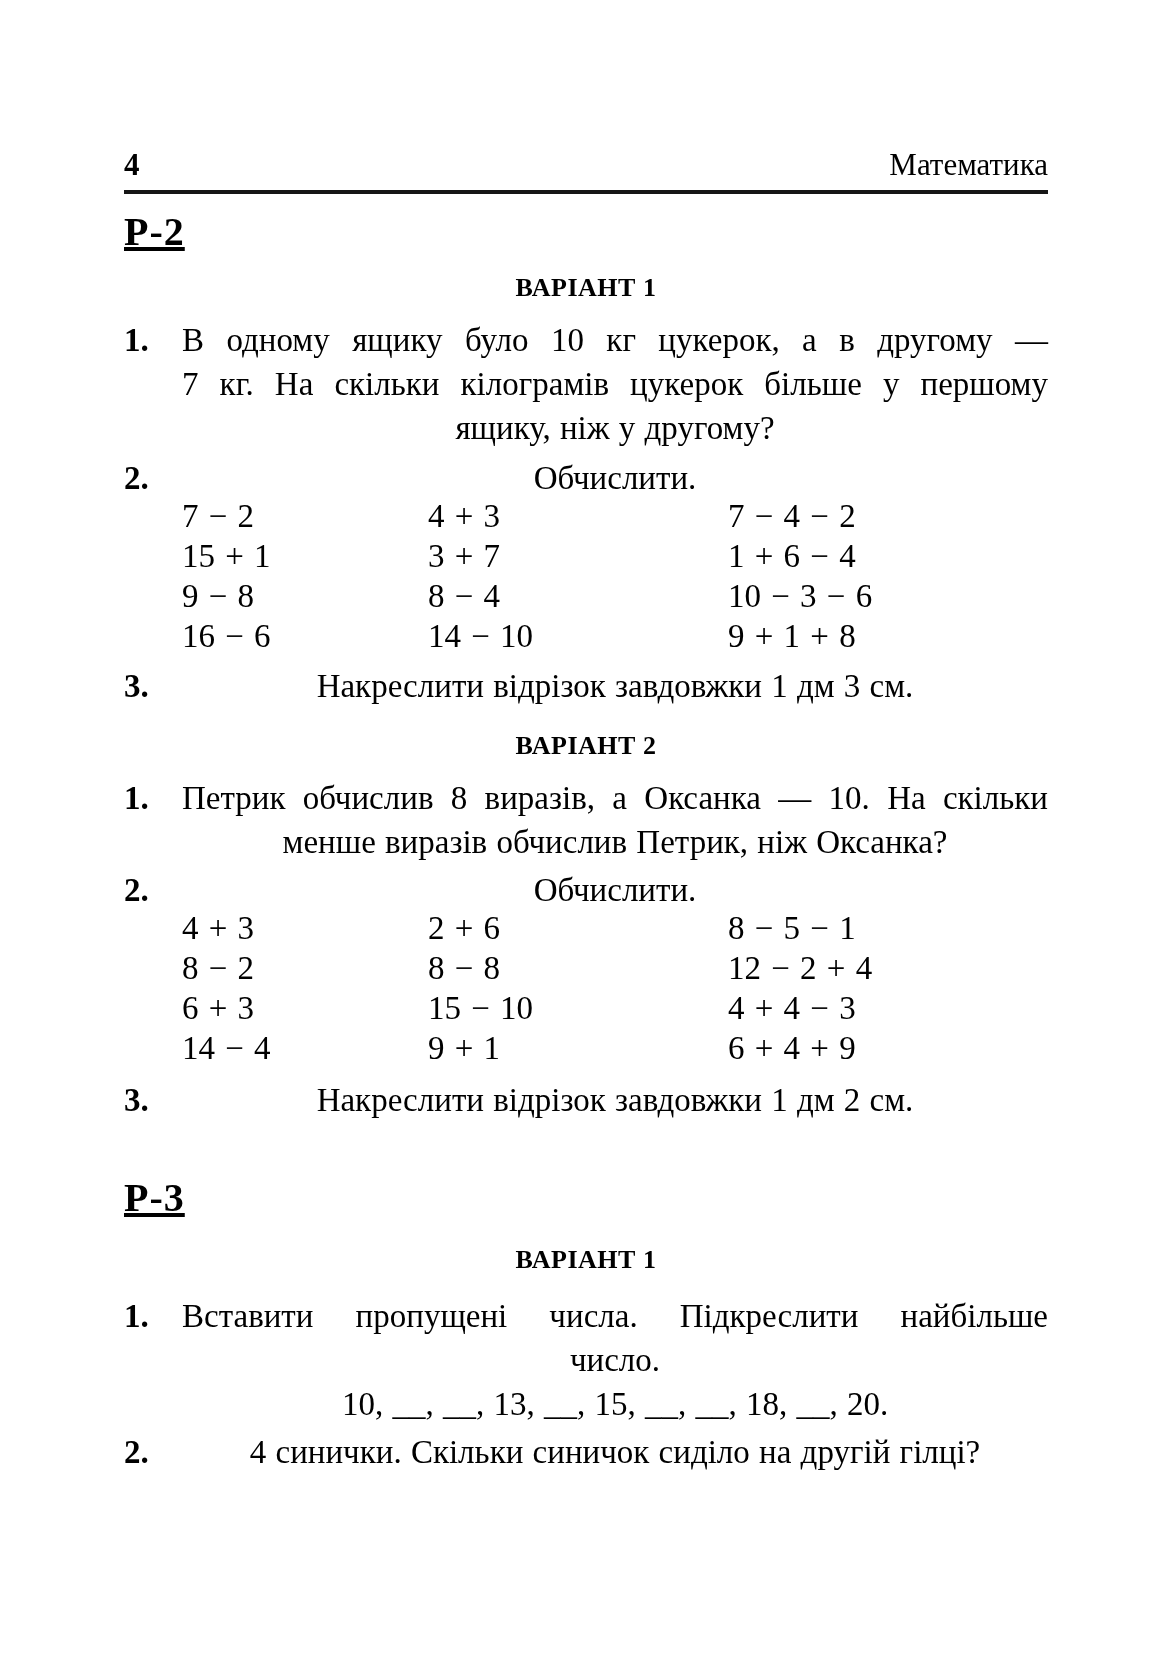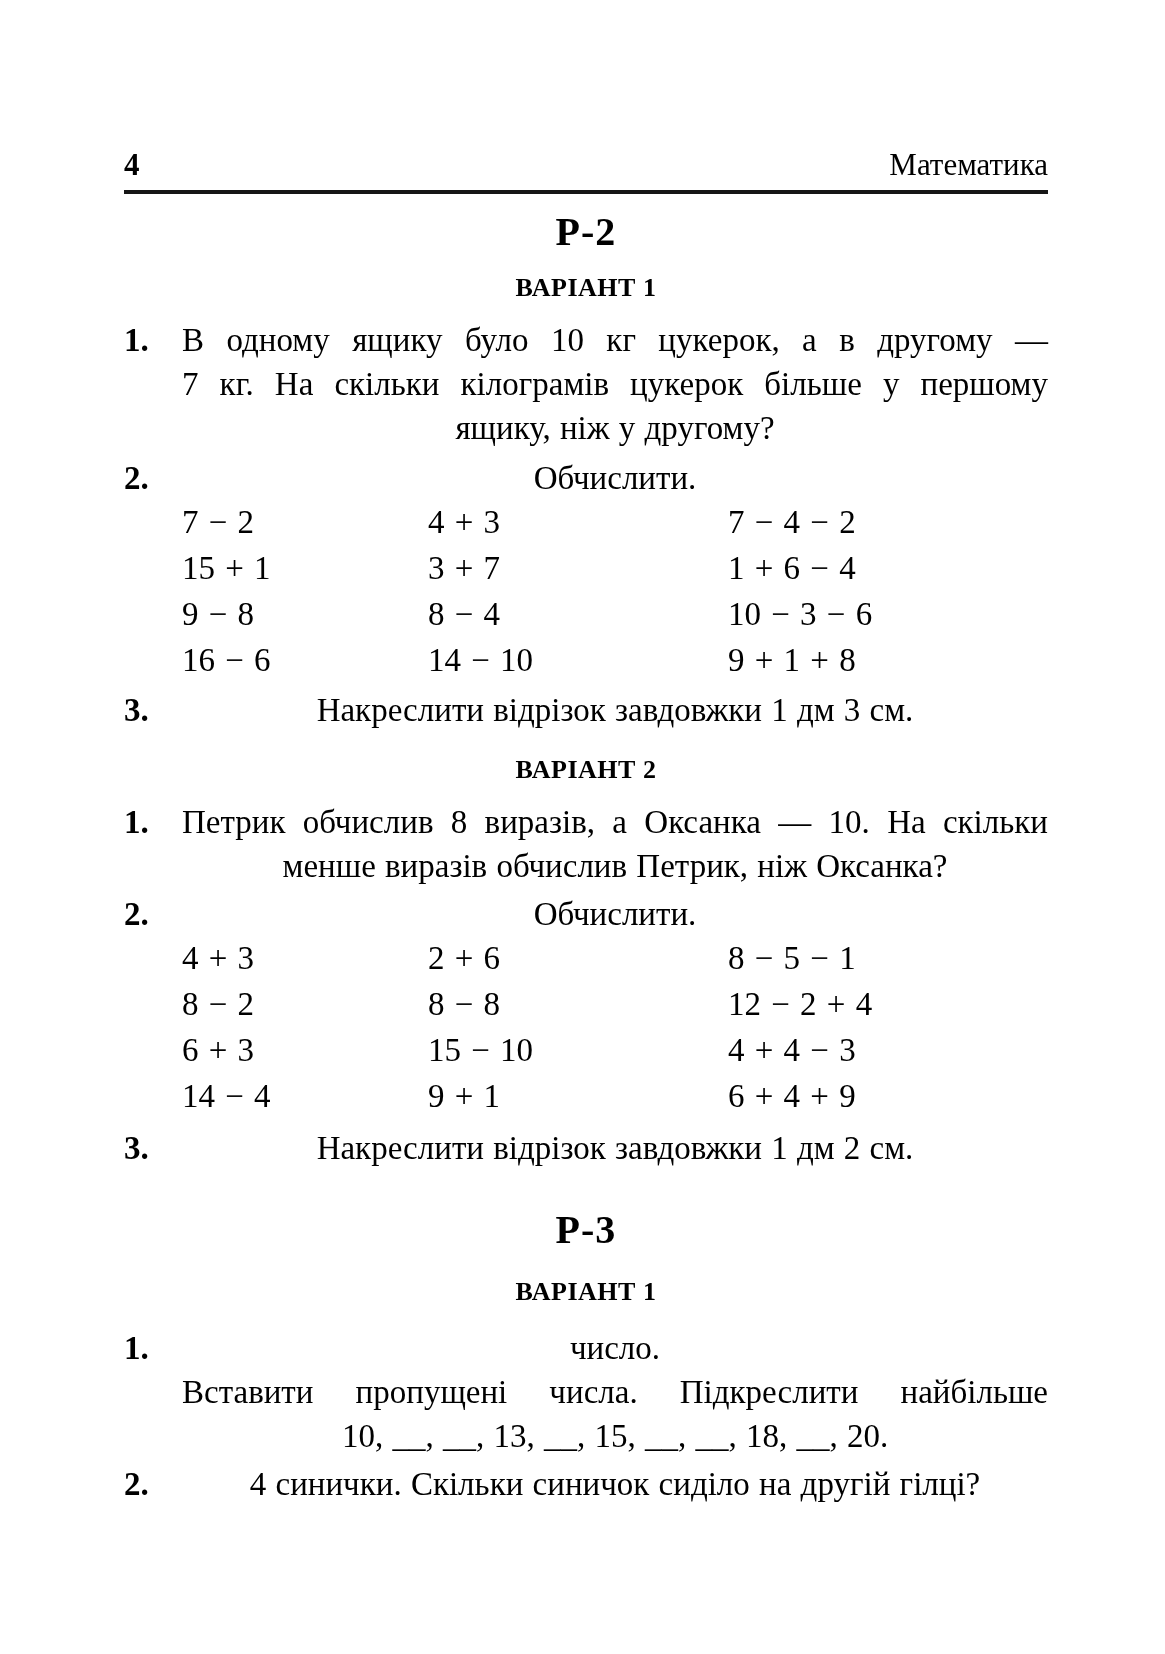--- a/index.html
+++ b/index.html
@@ -4,36 +4,36 @@
 <style>
   html,body{margin:0;padding:0;background:#ffffff;}
   body{width:1165px;height:1654px;color:#000;font-family:"Liberation Serif",serif;}
   .page{box-sizing:border-box;width:1165px;height:1654px;padding:148px 117px 0 124px;overflow:hidden;}
 
   .phead{display:flex;justify-content:space-between;align-items:baseline;
          border-bottom:4px solid #161616;padding-bottom:8px;font-size:31px;line-height:34px;}
   .pnum{font-weight:bold;}
   .ptitle{margin-left:24px;}
 
-  .seclabel{text-align:center;font-weight:bold;font-size:40px;line-height:48px;margin-top:14px;letter-spacing:1px;}
-  .seclabel.sec2{margin-top:36px;}
+  .seclabel{text-align:left;font-weight:bold;font-size:40px;line-height:48px;margin-top:14px;letter-spacing:1px;text-decoration:underline;}
+  .seclabel.sec2{margin-top:52px;}
 
   .vtitle{text-align:center;font-weight:bold;font-size:26px;line-height:40px;margin:12px 0 0 0;letter-spacing:0.5px;}
   .vtitle.m8{margin-top:18px;}
 
   .item{position:relative;padding-left:58px;font-size:33px;line-height:44px;}
   .item .num{position:absolute;left:0;top:0;font-weight:bold;}
   .m4{margin-top:4px;} .m6{margin-top:6px;} .m8{margin-top:8px;}
   .m10{margin-top:10px;} .m14{margin-top:14px;}
 
   .line{text-align:center;word-spacing:1px;}
   .jfull{text-align:justify;text-align-last:justify;}
 
   .exprgrid{display:grid;grid-template-columns:246px 300px auto;margin-top:-4px;}
-  .exline{line-height:40px;word-spacing:2px;margin-top:6px;}
+  .exline{line-height:40px;word-spacing:2px;}
 </style>
 </head>
 <body>
 
 <div class="page">
 
   <header class="phead">
     <span class="pnum">4</span>
     <span class="ptitle">Математика</span>
   </header>
@@ -116,22 +116,22 @@
     <span class="num">3.</span>
     <div class="line">Накреслити відрізок завдовжки 1 дм 2 см.</div>
   </div>
 
   <div class="seclabel sec2">Р-3</div>
 
   <h2 class="vtitle m8">ВАРІАНТ 1</h2>
 
   <div class="item m14">
     <span class="num">1.</span>
+    <div class="line jfull">Вставити пропущені числа. Підкреслити найбільше</div>
     <div class="line">число.</div>
-    <div class="line jfull">Вставити пропущені числа. Підкреслити найбільше</div>
     <div class="line">10, __, __, 13, __, 15, __, __, 18, __, 20.</div>
   </div>
 
   <div class="item m4">
     <span class="num">2.</span>
     <div class="line">4 синички. Скільки синичок сиділо на другій гілці?</div>
   </div>
 
 </div>
 

